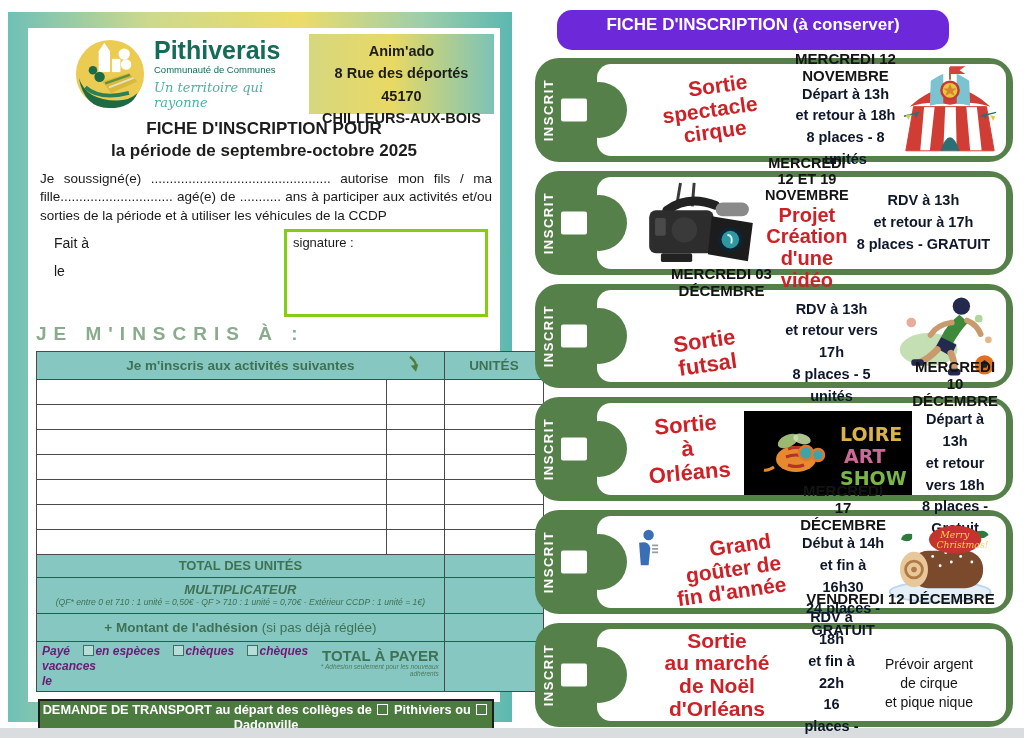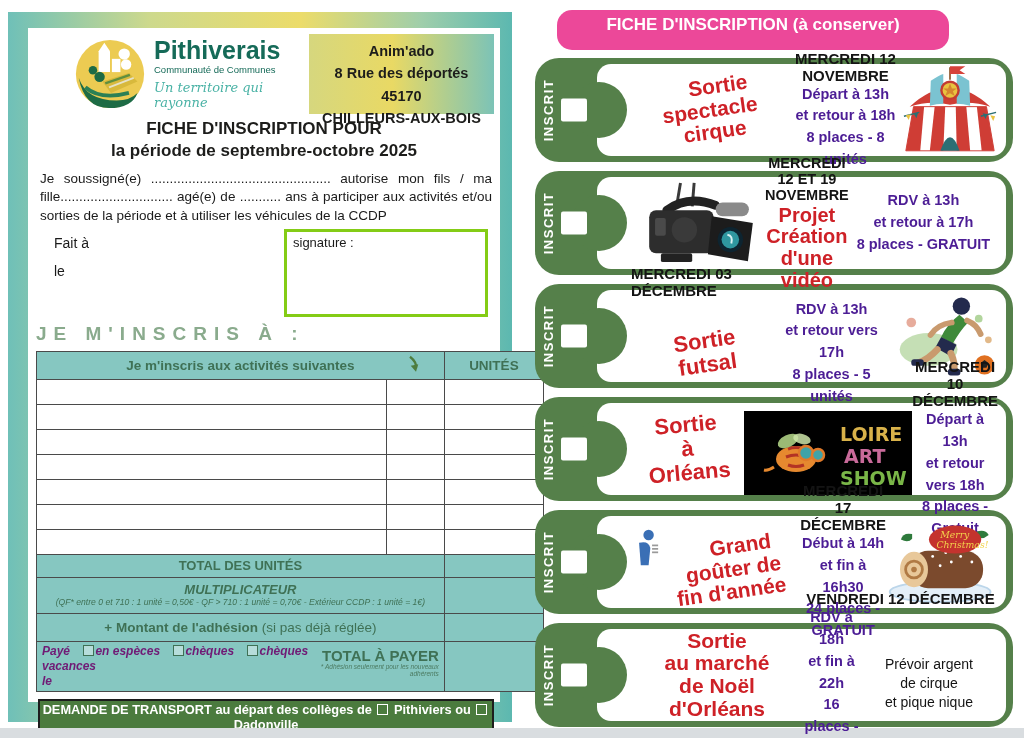--- a/index.html
+++ b/index.html
@@ -59,39 +59,39 @@
   .transport{width:456px;margin:7px 0 0 4px;border:2px solid #1d1d1d;}
   .transport td{border:1px solid #1d1d1d;}
   .t-head{background:#4b7b3e;color:#fff;font-weight:bold;font-size:12.8px;text-align:center;height:24px;}
   .wcb{display:inline-block;width:9px;height:9px;border:1px solid #fff;vertical-align:-1px;margin:0 2px;}
   .gcell{background:#4b7b3e;width:40px;}
   .dcell{background:#fff;color:#4b7b3e;font-weight:bold;font-size:12.5px;text-align:center;
          height:26px;width:48px;}
 
   
   .right-page{position:absolute;left:535px;top:8px;width:478px;}
-  .r-pill{margin:2px 0 0 22px;width:392px;height:40px;background:#ec4899;border-radius:15px;
+  .r-pill{margin:2px 0 0 22px;width:392px;height:40px;background:#6d28d9;border-radius:15px;
     color:#fff;font-weight:bold;font-size:17px;text-align:center;line-height:30px;}
   .tickets{display:flex;flex-direction:column;gap:9px;margin-top:8px;}
   .ticket{position:relative;height:104px;background:#55804a;border-radius:24px;}
   .inscrit{position:absolute;left:6px;top:50%;transform:translateY(-50%) rotate(180deg);
     writing-mode:vertical-rl;color:#fff;font-weight:bold;font-size:13px;letter-spacing:1.5px;}
   .tk-white{position:absolute;left:62px;right:7px;top:6px;bottom:6px;background:#fff;border-radius:14px;}
   .bump{position:absolute;left:-26px;top:50%;transform:translateY(-50%);width:56px;height:56px;
     border-radius:50%;background:#55804a;z-index:1;}
   .tk-check{position:absolute;left:-36px;top:50%;transform:translateY(-50%);width:26px;height:23px;
     background:#fff;border-radius:2px;z-index:2;}
   .tk-content{position:absolute;inset:4px 8px 4px 34px;display:flex;align-items:center;z-index:1;}
 
   .red-title{color:#ce2127;font-weight:bold;text-align:center;line-height:1.08;}
   .red-title span{display:block;}
   .tilt{transform:rotate(-8deg);}
   .tilt-sm{transform:rotate(-5deg);}
   .date{font-weight:bold;font-size:15px;color:#141414;}
-  .line{font-weight:bold;font-size:14.5px;color:#4c1d95;line-height:1.5;}
+  .line{font-weight:bold;font-size:14.5px;color:#0f172a;line-height:1.5;}
   .line-normal{font-size:14px;color:#141414;line-height:1.35;}
   .mid{flex:1;text-align:center;}
 
   .t1-title{width:158px;font-size:21px;}
   .t1-title .s1{margin-left:22px;}
   .t1-title .s3{margin-left:4px;}
   .t2-mid .red-title{font-size:20px;margin-top:2px;}
   .t2-rcol{width:155px;text-align:center;}
   .t3-col{flex:1;display:flex;flex-direction:column;height:100%;justify-content:center;}
   .t3-row{display:flex;align-items:center;}
@@ -374,21 +374,21 @@
       </div>
     </div>
 
     <div class="ticket">
       <span class="inscrit">INSCRIT</span>
       <div class="tk-white">
         <span class="bump"></span>
         <span class="tk-check"></span>
         <div class="tk-content">
           <div class="t3-col">
-            <div class="date" style="margin-right:80px;">MERCREDI 03 DÉCEMBRE</div>
+            <div class="date" style="text-align:center;margin-right:80px;">MERCREDI 03 DÉCEMBRE</div>
             <div class="t3-row">
               <div class="red-title tilt t3-title">
                 <span>Sortie</span>
                 <span>futsal</span>
               </div>
               <div class="mid" style="margin-right:10px;">
                 <div class="line">RDV à 13h</div>
                 <div class="line">et retour vers 17h</div>
                 <div class="line">8 places - 5 unités</div>
               </div>

